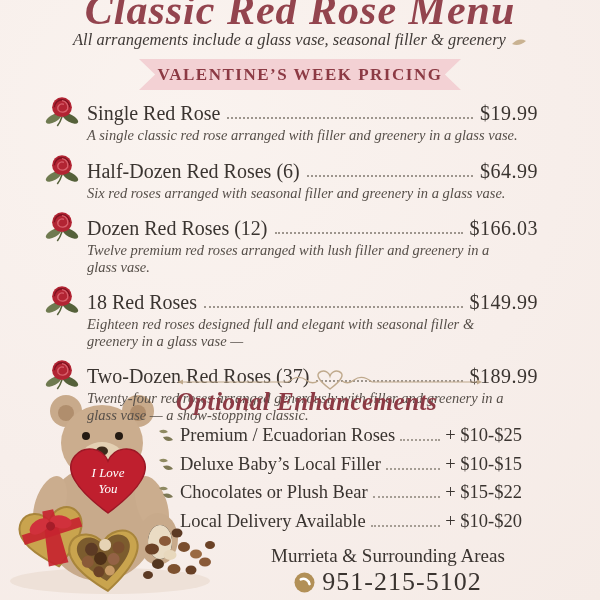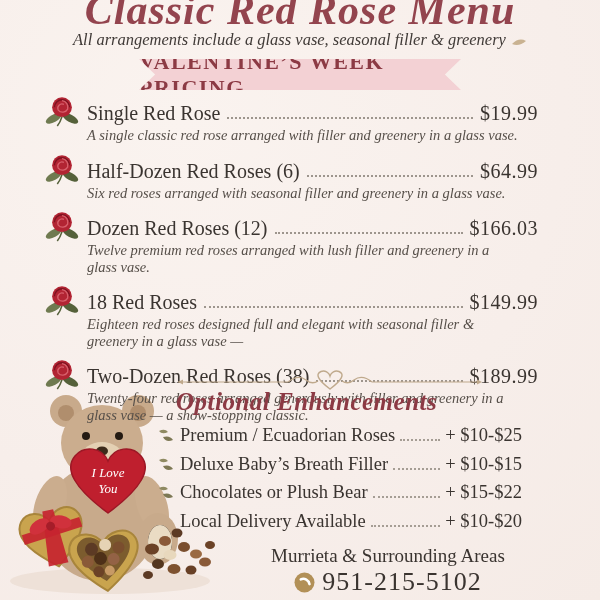--- a/index.html
+++ b/index.html
@@ -11,21 +11,21 @@
   
   .title{position:absolute;top:-14px;left:0;right:0;margin:0;text-align:center;
          font-family:"Liberation Serif",serif;font-style:italic;font-weight:bold;
          font-size:42px;color:#93444e;letter-spacing:1px;}
   .subtitle{position:absolute;top:30px;left:0;right:0;text-align:center;
             font-style:italic;font-size:16.5px;color:#413b38;}
   .subtitle .leaf{vertical-align:-2px;margin-left:5px;}
   .banner{position:absolute;top:59px;left:50%;transform:translateX(-50%);
           width:322px;height:31px;background:#f3d1d4;display:flex;align-items:center;justify-content:center;
           clip-path:polygon(0% 0%,100% 0%,95% 50%,100% 100%,0% 100%,5% 50%);}
-  .banner span{font-weight:bold;font-size:22px;color:#8c3a44;letter-spacing:1.5px;}
+  .banner span{font-weight:bold;font-size:17px;color:#8c3a44;letter-spacing:1.5px;}
 
   
   .menu{position:absolute;top:95px;left:45px;right:62px;}
   .menu-item{margin-bottom:9px;}
   .item-row{display:flex;align-items:flex-end;}
   .rose{width:34px;height:32px;flex:0 0 34px;margin-right:8px;margin-bottom:-2px;}
   .item-name{font-size:20px;color:#3a3430;white-space:nowrap;line-height:24px;}
   .leader{flex:1;border-bottom:2px dotted #9d958d;margin:0 7px 6px 7px;}
   .item-price{font-size:20px;color:#3a3430;white-space:nowrap;line-height:24px;letter-spacing:0.5px;font-family:Liberation Serif, serif;}
   .item-desc{margin:2px 0 0 42px;max-width:434px;font-style:italic;font-size:14.5px;
@@ -214,21 +214,21 @@
       <div class="menu-item">
         <div class="item-row">
           <svg class="rose" viewBox="0 0 36 34">
             <ellipse cx="9" cy="25" rx="9" ry="4" fill="#6f7a50" transform="rotate(-28 9 25)"></ellipse>
             <ellipse cx="27" cy="25" rx="9" ry="4" fill="#55613a" transform="rotate(28 27 25)"></ellipse>
             <path d="M18,23 Q16,29 13,33" stroke="#55613a" stroke-width="1.6" fill="none"></path>
             <circle cx="18" cy="13" r="10.5" fill="#b22433"></circle>
             <path d="M10,13 a8,8 0 0 1 16,0" stroke="#7e1220" stroke-width="1.5" fill="none"></path>
             <path d="M18,6 a7,7 0 0 1 6,9 a6,6 0 0 1 -10,1 a4.5,4.5 0 0 1 6,-6" stroke="#d8606c" stroke-width="1.4" fill="none"></path>
           </svg>
-          <span class="item-name">Two-Dozen Red Roses (38)</span>
+          <span class="item-name">Two-Dozen Red Roses (37)</span>
           <span class="leader"></span>
           <span class="item-price">$189.99</span>
         </div>
         <div class="item-desc">Twenty-four red roses arranged generously with filler and greenery in a glass vase — a show-stopping classic.</div>
       </div>
     </div>
 
     <svg class="divider" width="308" height="22" viewBox="0 0 308 22">
       <line x1="2" y1="12" x2="112" y2="12" stroke="#bfa98c" stroke-width="1"></line>
       <line x1="196" y1="12" x2="304" y2="12" stroke="#bfa98c" stroke-width="1"></line>
@@ -250,21 +250,21 @@
         <span class="enh-label">Premium / Ecuadorian Roses</span>
         <span class="enh-leader"></span>
         <span class="enh-price">+ $10-$25</span>
       </div>
 
       <div class="enh-row">
         <svg class="enh-bullet" viewBox="0 0 17 15">
           <path d="M1,3 q6,-3 9,1 q-6,3 -9,-1 Z" fill="#8f8a62"></path>
           <path d="M5,9 q7,-2 10,3 q-7,3 -10,-3 Z" fill="#7d7854"></path>
         </svg>
-        <span class="enh-label">Deluxe Baby’s Breath Filler</span>
+        <span class="enh-label">Deluxe Baby’s Local Filler</span>
         <span class="enh-leader"></span>
         <span class="enh-price">+ $10-$15</span>
       </div>
 
       <div class="enh-row">
         <svg class="enh-bullet" viewBox="0 0 17 15">
           <path d="M1,3 q6,-3 9,1 q-6,3 -9,-1 Z" fill="#8f8a62"></path>
           <path d="M5,9 q7,-2 10,3 q-7,3 -10,-3 Z" fill="#7d7854"></path>
         </svg>
         <span class="enh-label">Chocolates or Plush Bear</span>

